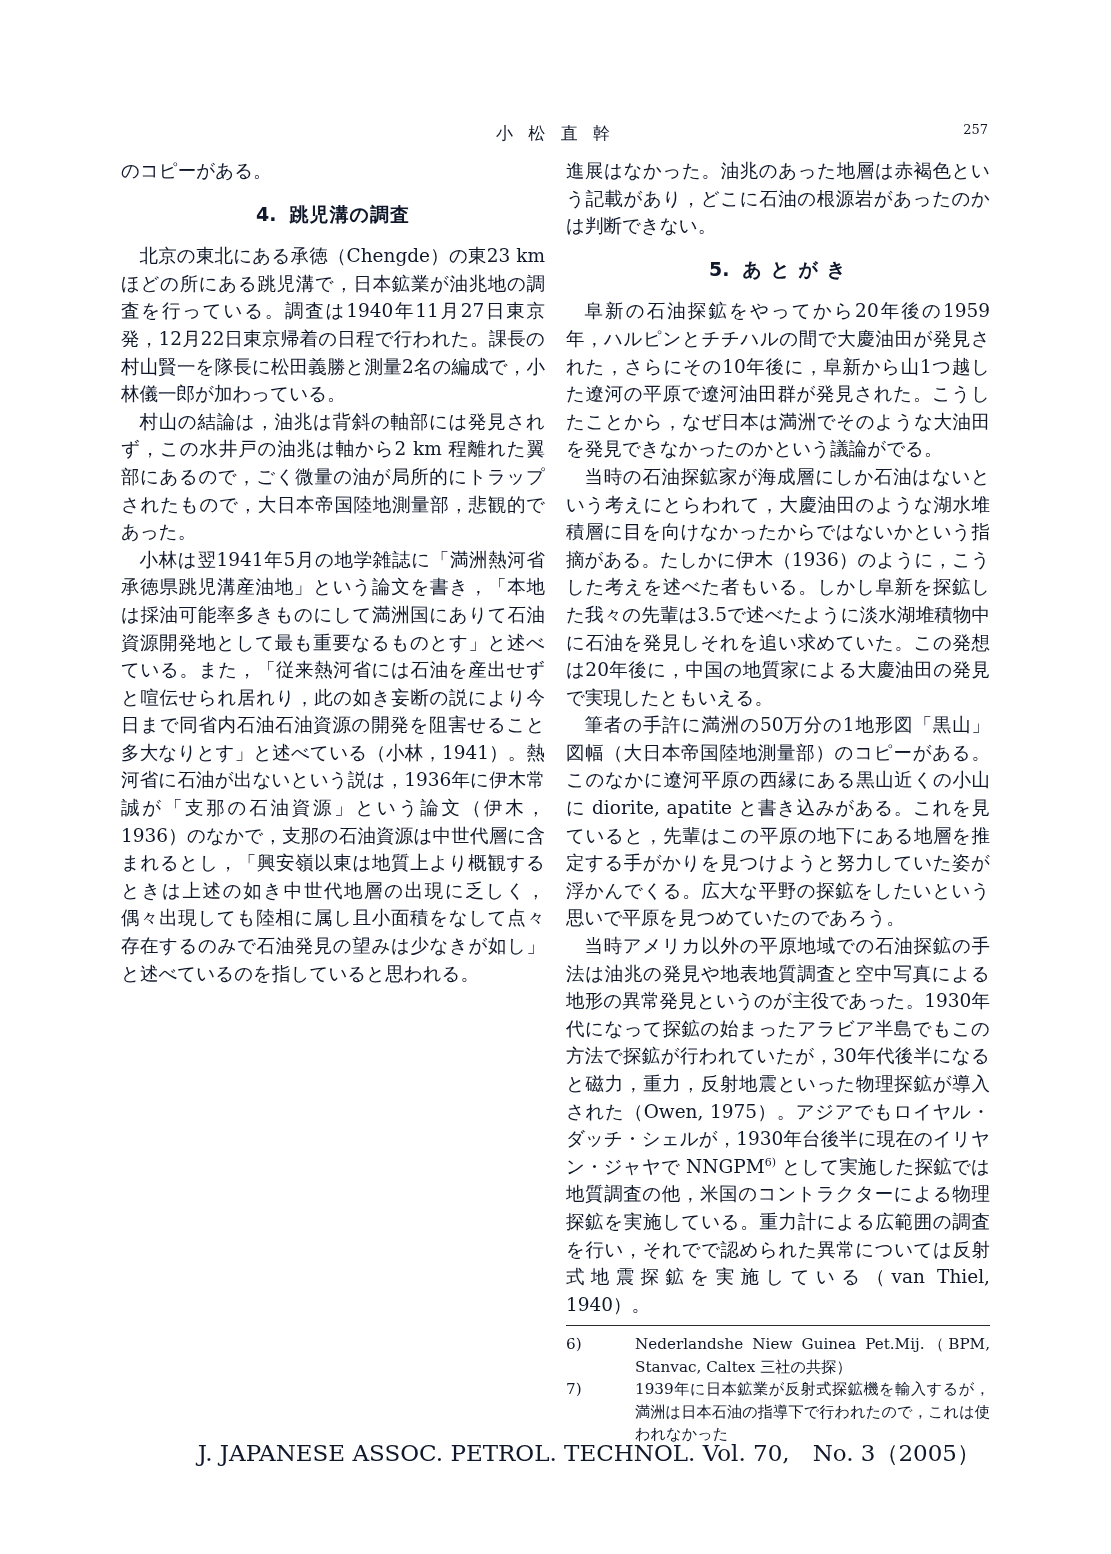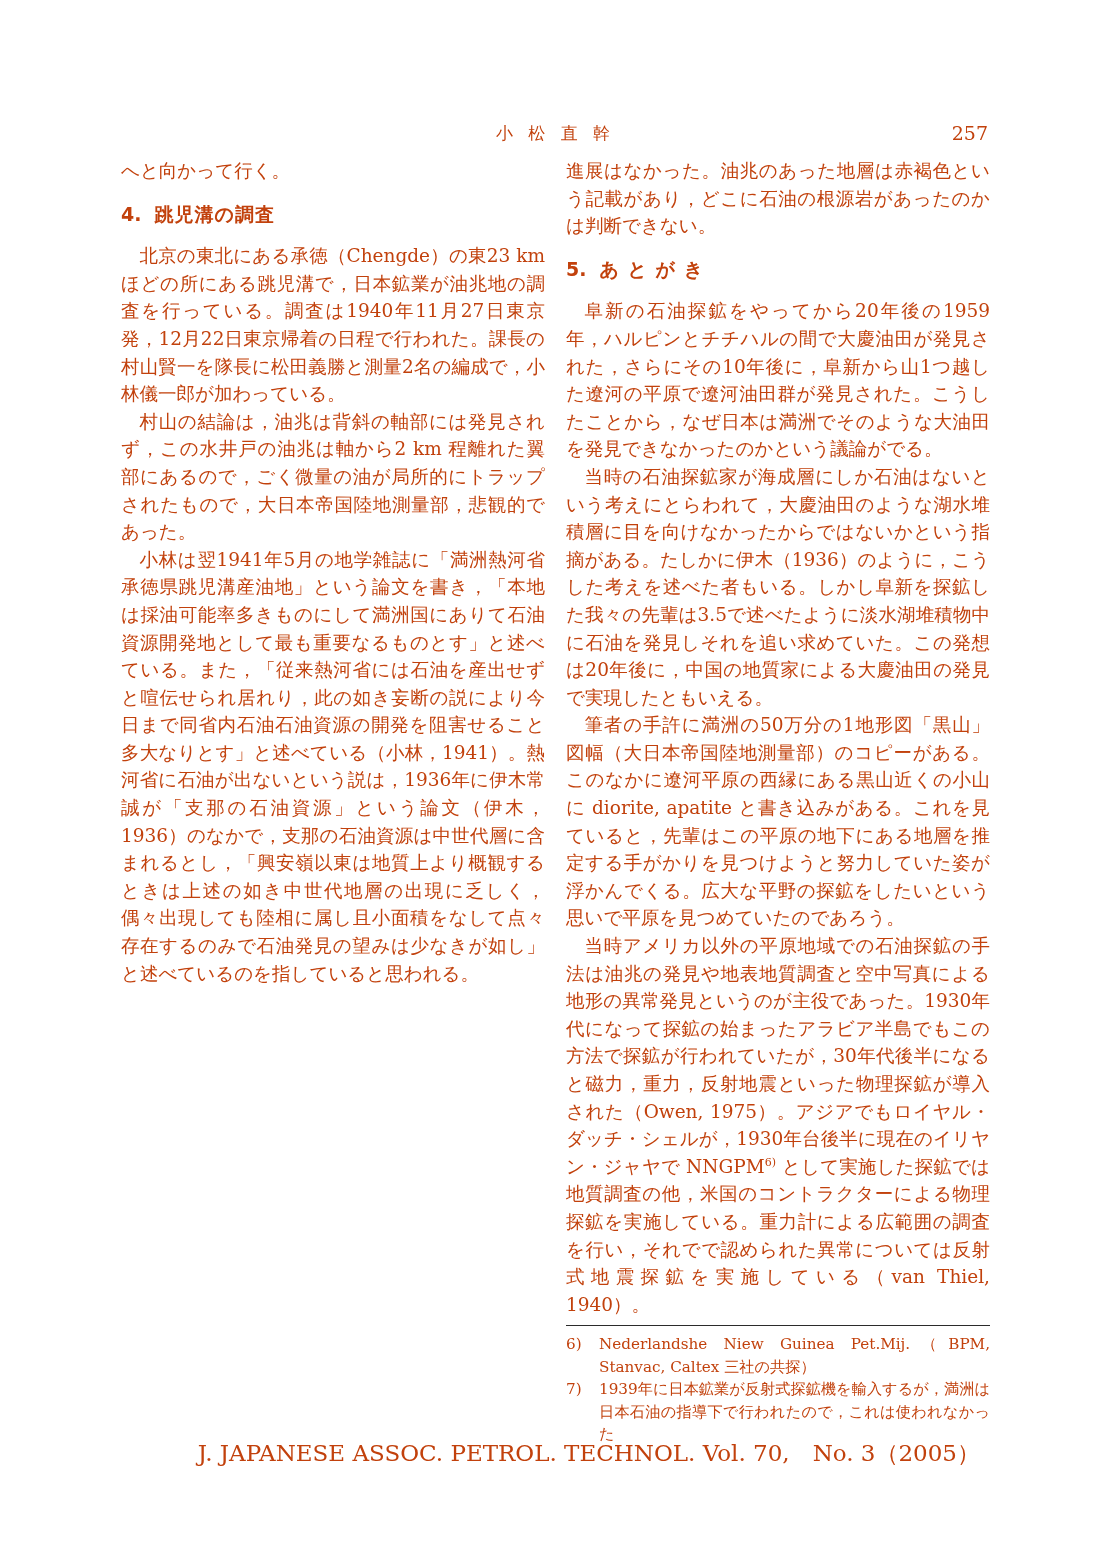--- a/index.html
+++ b/index.html
@@ -1,50 +1,50 @@
 <!DOCTYPE html>
 <html><head>
 <meta charset="utf-8">
 <style>
   html,body{margin:0;padding:0;background:#ffffff;}
   .page{position:relative;width:1111px;height:1554px;background:#ffffff;overflow:hidden;
-        font-family:"DejaVu Serif","Liberation Serif",serif;color:#c2410c;}
+        font-family:"DejaVu Serif","Liberation Serif",serif;color:#0f172a;}
   .header{position:absolute;top:122px;left:121px;width:869px;height:26px;}
   .author{position:absolute;left:0;right:0;text-align:center;font-size:17px;letter-spacing:5px;}
-  .pageno{position:absolute;right:2px;top:0;font-size:19px;}
+  .pageno{position:absolute;right:2px;top:0;font-size:13px;}
   .columns{position:absolute;top:157px;left:121px;width:869px;display:flex;gap:21px;}
   .col{width:424px;font-size:18.5px;line-height:27.6px;text-align:justify;}
   .col p{margin:0;text-indent:18.5px;}
   .col p.cont{text-indent:0;}
   h2{font-family:"DejaVu Sans","Liberation Sans",sans-serif;font-size:19px;font-weight:700;
-     margin:16px 0 14px 0;letter-spacing:1px;}
+     text-align:center;margin:16px 0 14px 0;letter-spacing:1px;}
   h2 .hnum{margin-right:13px;letter-spacing:0;}
   sup{font-size:11px;vertical-align:super;line-height:0;}
   .footnotes{margin-top:7px;border-top:1.5px solid #2b2b2b;padding-top:7px;
              font-size:15.2px;line-height:22.4px;}
   .fn{display:flex;}
   .fn-num{flex:0 0 33px;}
-  .fn-text{flex:1;text-align:justify;}
+  .fn-text{flex:1;text-align:justify;margin-left:36px;}
   .footer{position:absolute;top:1438px;left:121px;width:869px;text-align:right;
           padding-right:10px;box-sizing:border-box;font-size:23px;}
 </style>
 </head>
 <body>
 
 <div class="page">
 
   <div class="header">
     <span class="author">小 松 直 幹</span>
     <span class="pageno">257</span>
   </div>
 
   <div class="columns">
 
     <div class="col">
-      <p class="cont">へと向かって行く。</p>
+      <p class="cont">のコピーがある。</p>
       <h2>
         <span class="hnum">4.</span><span>跳児溝の調査</span>
       </h2>
       <p>北京の東北にある承徳（Chengde）の東23 km ほどの所にある跳児溝で，日本鉱業が油兆地の調査を行っている。調査は1940年11月27日東京発，12月22日東京帰着の日程で行われた。課長の村山賢一を隊長に松田義勝と測量2名の編成で，小林儀一郎が加わっている。</p>
       <p>村山の結論は，油兆は背斜の軸部には発見されず，この水井戸の油兆は軸から2 km 程離れた翼部にあるので，ごく微量の油が局所的にトラップされたもので，大日本帝国陸地測量部，悲観的であった。</p>
       <p>小林は翌1941年5月の地学雑誌に「満洲熱河省承徳県跳児溝産油地」という論文を書き，「本地は採油可能率多きものにして満洲国にありて石油資源開発地として最も重要なるものとす」と述べている。また，「従来熱河省には石油を産出せずと喧伝せられ居れり，此の如き妄断の説により今日まで同省内石油石油資源の開発を阻害せること多大なりとす」と述べている（小林，1941）。熱河省に石油が出ないという説は，1936年に伊木常誠が「支那の石油資源」という論文（伊木，1936）のなかで，支那の石油資源は中世代層に含まれるとし，「興安嶺以東は地質上より概観するときは上述の如き中世代地層の出現に乏しく，偶々出現しても陸相に属し且小面積をなして点々存在するのみで石油発見の望みは少なきが如し」と述べているのを指していると思われる。</p>
 
     </div>
 
     <div class="col">

